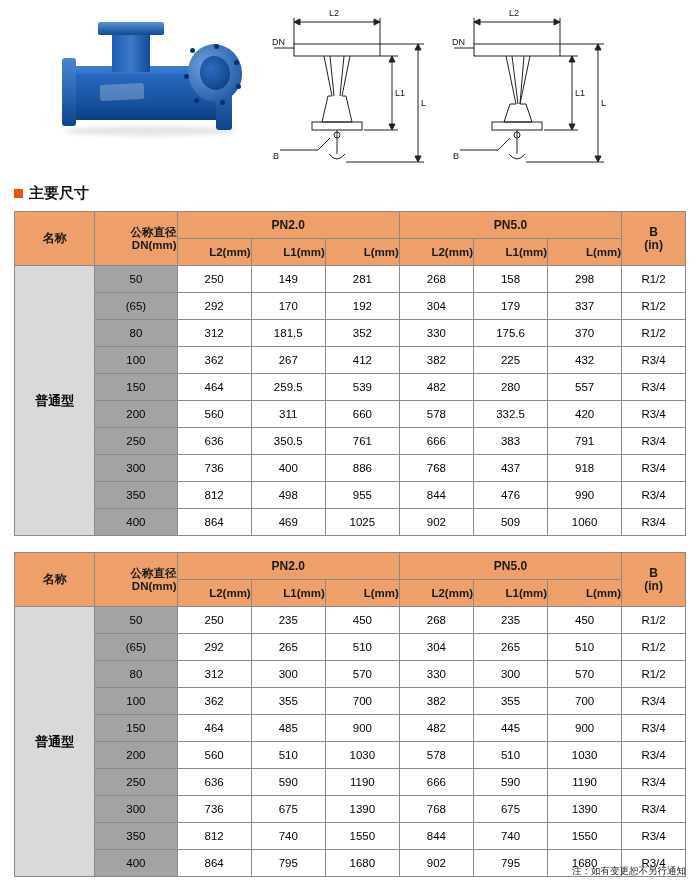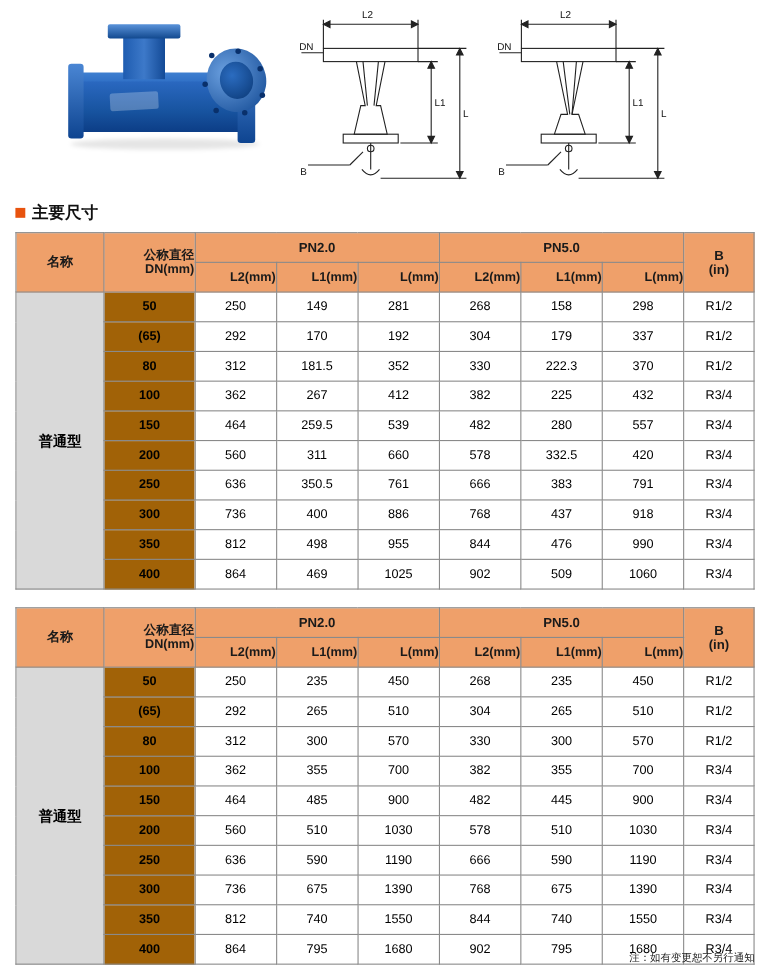--- a/index.html
+++ b/index.html
@@ -181,22 +181,21 @@
   table.spec thead th.thin {
     font-size: 11.5px;
     text-align: right;
   }
   table.spec td.type-cell {
     background: #d9d9d9;
     font-weight: bold;
     font-size: 13px;
   }
   table.spec td.dn-cell {
-    background: #a16207;
-    font-weight: bold;
+    background: #a3a3a3;
   }
   table.spec td {
     background: #ffffff;
   }
   .two-line { line-height: 13px; }
 
   .footnote {
     position: absolute;
     right: 14px;
     bottom: 4px;
@@ -382,21 +381,21 @@
       <td>179</td>
       <td>337</td>
       <td>R1/2</td>
     </tr>
     <tr>
       <td class="dn-cell">80</td>
       <td>312</td>
       <td>181.5</td>
       <td>352</td>
       <td>330</td>
-      <td>222.3</td>
+      <td>175.6</td>
       <td>370</td>
       <td>R1/2</td>
     </tr>
     <tr>
       <td class="dn-cell">100</td>
       <td>362</td>
       <td>267</td>
       <td>412</td>
       <td>382</td>
       <td>225</td>

